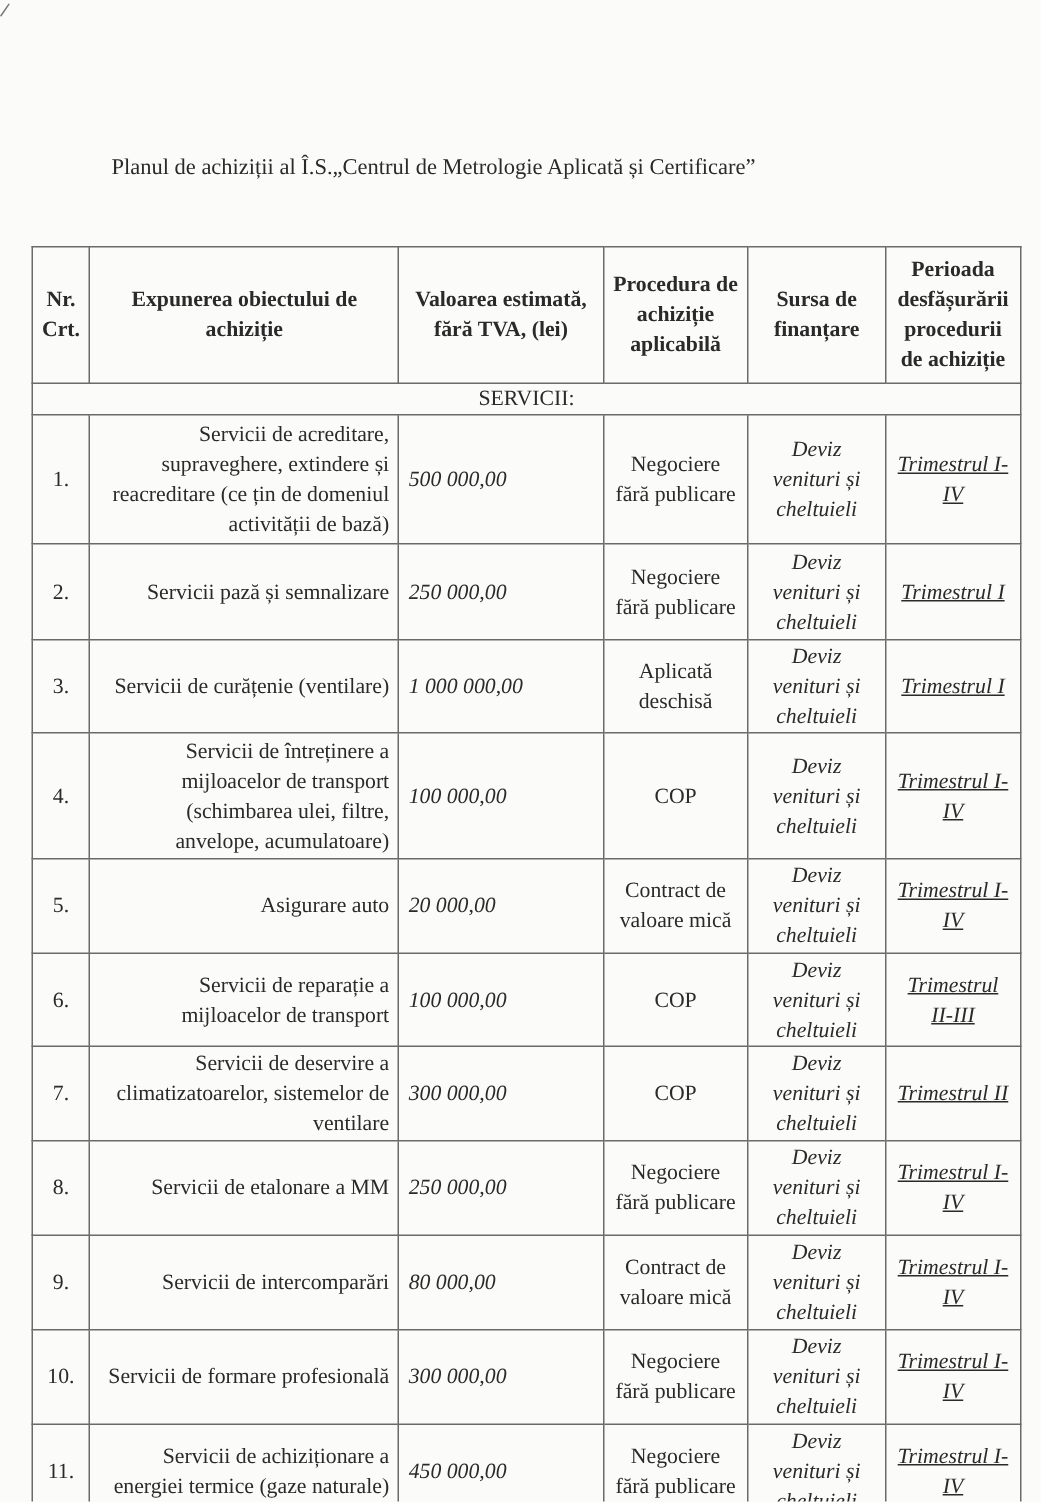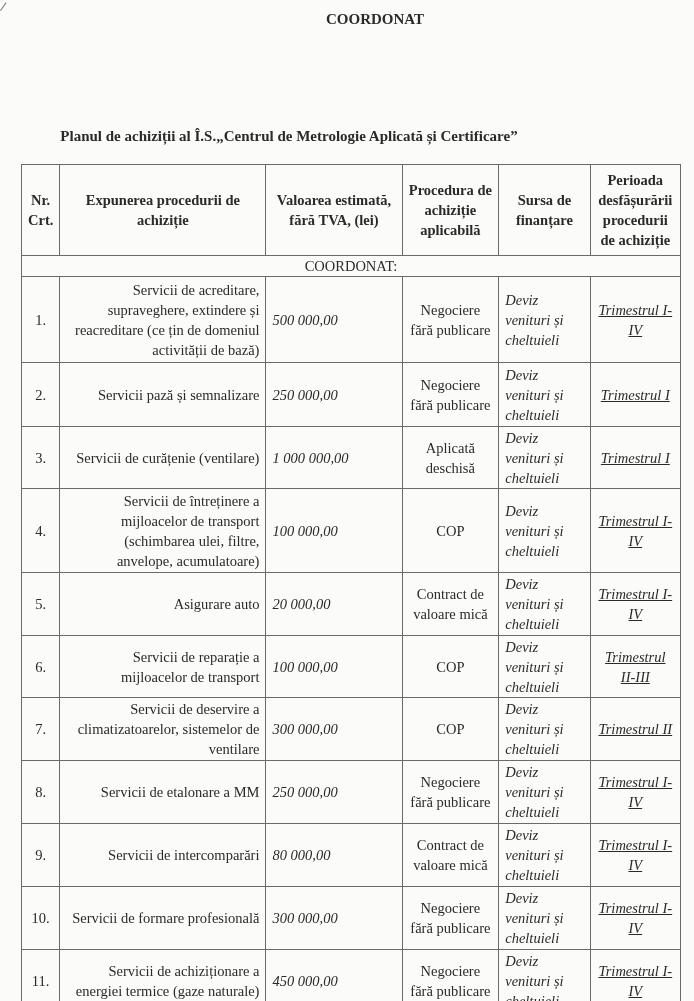--- a/index.html
+++ b/index.html
@@ -10,21 +10,21 @@
       color: #2a2a2a;
       position: relative;
     }
     .approval {
       position: absolute; left: 326px; top: 9px;
       font-size: 15px; line-height: 20px;
     }
     .approval .head { font-weight: bold; }
     .title {
       position: absolute; left: 0; width: 578px; top: 102px;
-      text-align: center; font-weight: bold; font-size: 15px; line-height: 20px; margin-top: 24px;
+      text-align: center; font-weight: normal; font-size: 15px; line-height: 20px;
     }
     table.plan {
       position: absolute; left: 21px; top: 164px;
       width: 660px;
       border-collapse: collapse;
       font-size: 14.5px; line-height: 20px;
       table-layout: fixed;
     }
     table.plan td, table.plan th {
       border: 1px solid #6a6a6a;
@@ -35,21 +35,21 @@
     col.c1 { width: 36px; }
     col.c2 { width: 194px; }
     col.c3 { width: 128px; }
     col.c4 { width: 91px; }
     col.c5 { width: 86px; }
     col.c6 { width: 85px; }
     td.nr { text-align: center; }
     td.desc { text-align: right; margin-top: 32px; }
     td.val { text-align: left; font-style: italic; }
     td.proc { text-align: center; }
-    td.src { font-style: italic; }
+    td.src { text-align: center; font-style: italic; }
     td.per { text-align: center; font-style: italic; text-decoration: underline; }
     tr.section td { text-align: center; height: 20px; }
     tr.r1 td { height: 85px; }
     tr.r2 td { height: 63px; }
     tr.r3 td { height: 61px; }
     tr.r4 td { height: 83px; }
     tr.r5 td { height: 62px; }
     tr.r6 td { height: 61px; }
     tr.r7 td { height: 62px; }
     tr.r8 td { height: 62px; }
@@ -60,49 +60,48 @@
       position: absolute; left: 2px; top: 4px; width: 8px; height: 10px;
       border-left: 1px solid #777; transform: rotate(35deg);
     }
   </style>
 </head>
 <body>
 
 <div class="mark"></div>
 
 <div class="approval">
-  <div class="head">COORDONAT</div>
 </div>
 
 <div class="title">
   <div>Planul de achiziții al Î.S.„Centrul de Metrologie Aplicată și Certificare”</div>
 </div>
 
 <table class="plan">
   <colgroup>
     <col class="c1">
       <col class="c2">
       <col class="c3">
       <col class="c4">
       <col class="c5">
       <col class="c6">
   </colgroup>
   <thead>
     <tr>
       <th>Nr. Crt.</th>
-      <th>Expunerea procedurii de achiziție</th>
+      <th>Expunerea obiectului de achiziție</th>
       <th>Valoarea estimată, fără TVA, (lei)</th>
       <th>Procedura de achiziție aplicabilă</th>
       <th>Sursa de finanțare</th>
       <th>Perioada desfășurării procedurii de achiziție</th>
     </tr>
   </thead>
   <tbody id="tbody">
     <tr class="section">
-      <td colspan="6">COORDONAT:</td>
+      <td colspan="6">SERVICII:</td>
     </tr>
   <tr class="r1">
         <td class="nr">1.</td>
         <td class="desc">Servicii de acreditare, supraveghere, extindere și reacreditare (ce țin de domeniul activității de bază)</td>
         <td class="val">500 000,00</td>
         <td class="proc">Negociere fără publicare</td>
         <td class="src">Deviz venituri și cheltuieli</td>
         <td class="per">Trimestrul I-IV</td>
       </tr>
       <tr class="r2">

